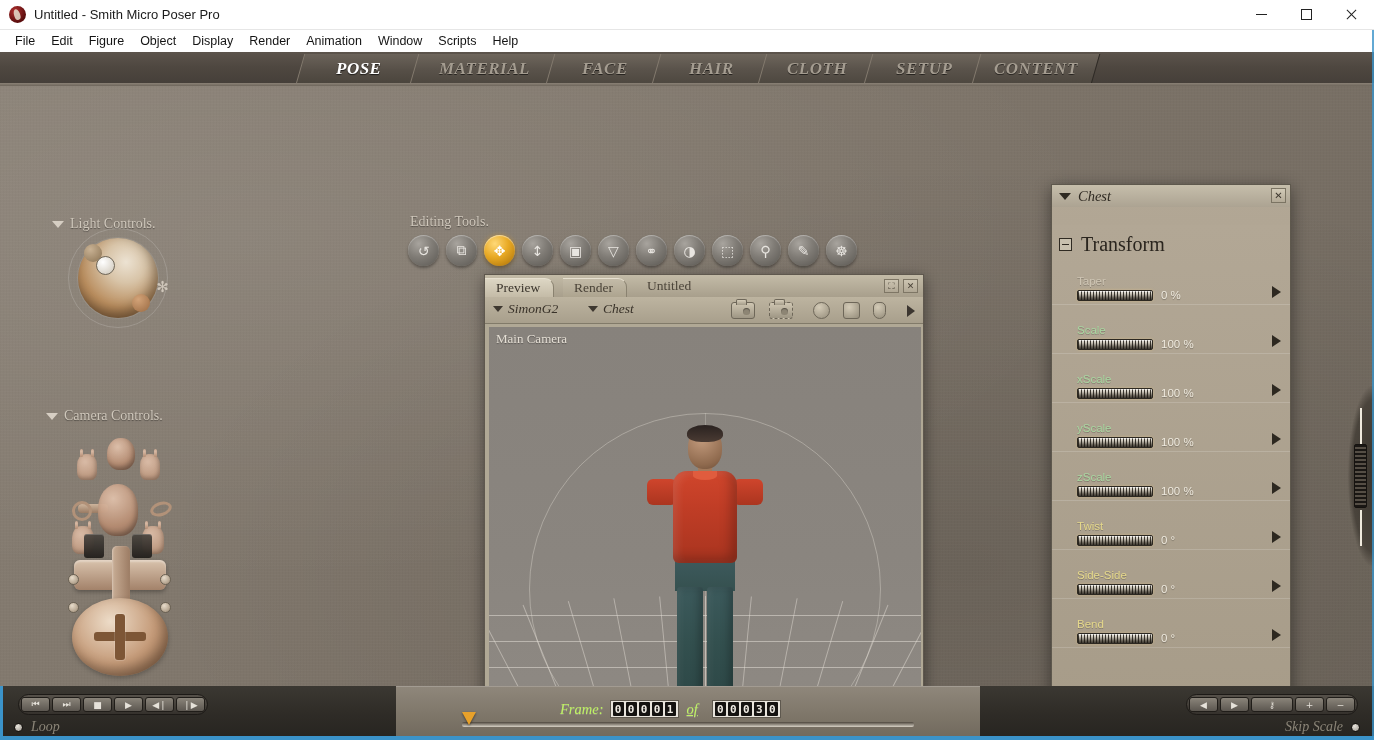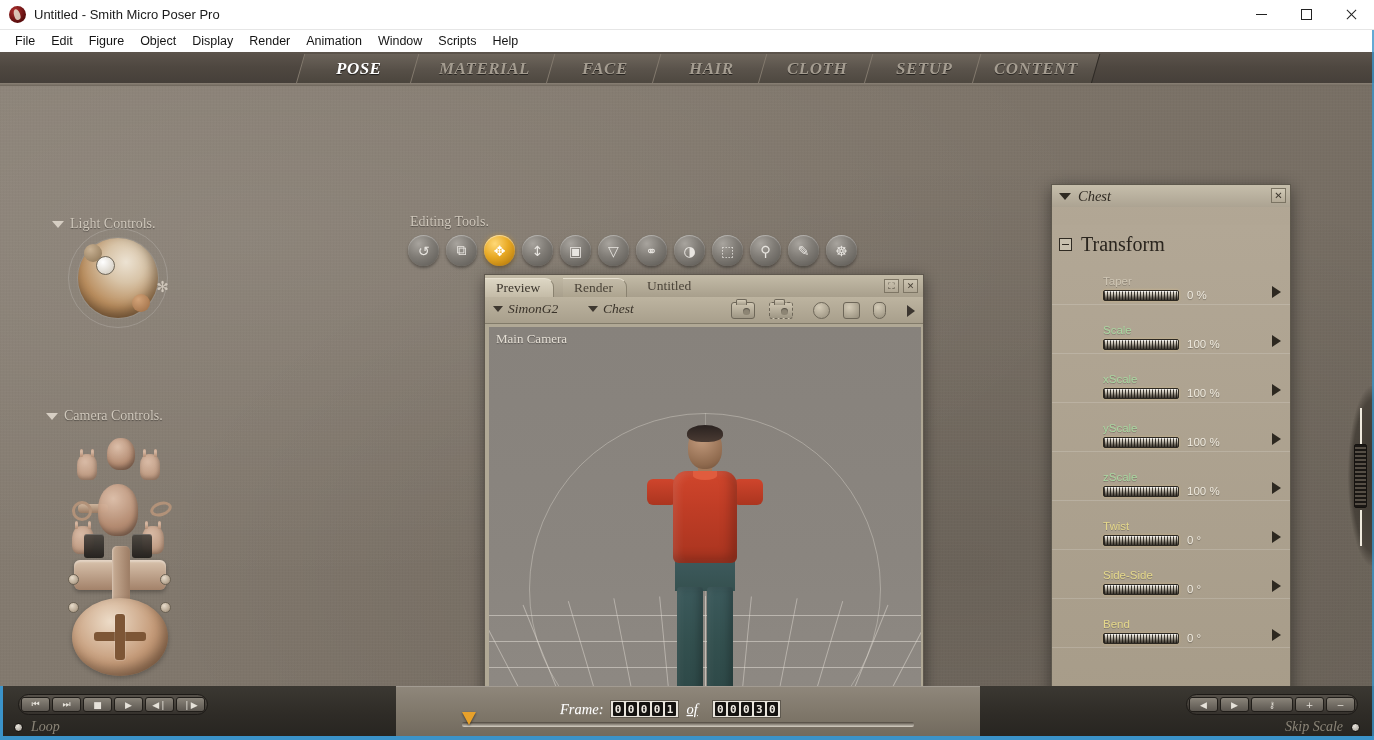--- a/index.html
+++ b/index.html
@@ -450,21 +450,21 @@
   }
   #transform-head {
     display:flex; align-items:center; padding-left:7px; margin-bottom:5px;
   }
   #tf-box {
     width:13px; height:13px; border:1.5px solid #2f2a22; background:#c8c0ae;
     display:flex; align-items:center; justify-content:center; margin-right:9px; flex:none;
   }
   #tf-box::after { content:""; width:7px; height:1.5px; background:#2f2a22; }
   #transform-label { font-size:20px; color:#2a251e; font-family:Liberation Serif, serif; }
-  .prow { padding:2px 6px 3px 51px; border-bottom:1px solid rgba(255,255,255,.16); position:relative;margin-top:16px; }
+  .prow { padding:2px 6px 3px 25px; border-bottom:1px solid rgba(255,255,255,.16); position:relative;margin-top:16px; }
   .prow-label {
     font-size:11.5px; font-family:"Liberation Sans",sans-serif;
     text-shadow:0 1px 0 rgba(0,0,0,.22); line-height:14px;
   }
   .prow-ctrl { display:flex; align-items:center; margin-top:1px; }
   .dial {
     width:76px; height:11px; flex:none;
     background:
       repeating-linear-gradient(90deg, rgba(30,26,20,.85) 0 1px, transparent 1px 3px),
       linear-gradient(180deg,#f2efe8 0%, #c9c3b6 32%, #6d675c 72%, #3a352e 100%);
@@ -533,21 +533,21 @@
     border:1px solid #15120f; margin-right:8px;
   }
   #loop-label {
     font-family:"Liberation Serif",serif; font-style:italic; font-size:14px; color:#8b8578;
   }
   #frame-row {
     position:absolute; left:560px; top:700px; display:flex; align-items:center;
   }
   #frame-label, #frame-of {
     font-family:"Liberation Serif",serif; font-style:italic; font-size:14.5px;
-    color:#ffffff; text-shadow:0 1px 0 rgba(255,255,255,.18);
+    color:#bef264; text-shadow:0 1px 0 rgba(255,255,255,.18);
   }
   #frame-of { margin:0 8px;text-decoration:underline; }
   .digits {
     display:flex; background:#e8e4dc; border:1px solid #5e584e; padding:1px; margin-left:6px;
   }
   .digit {
     width:11px; height:14px; background:#141210; color:#f0ece4;
     font-family:"DejaVu Sans Mono", monospace; font-size:11px; font-weight:bold;
     display:flex; align-items:center; justify-content:center;
     margin:0 1px; border-radius:1px;

